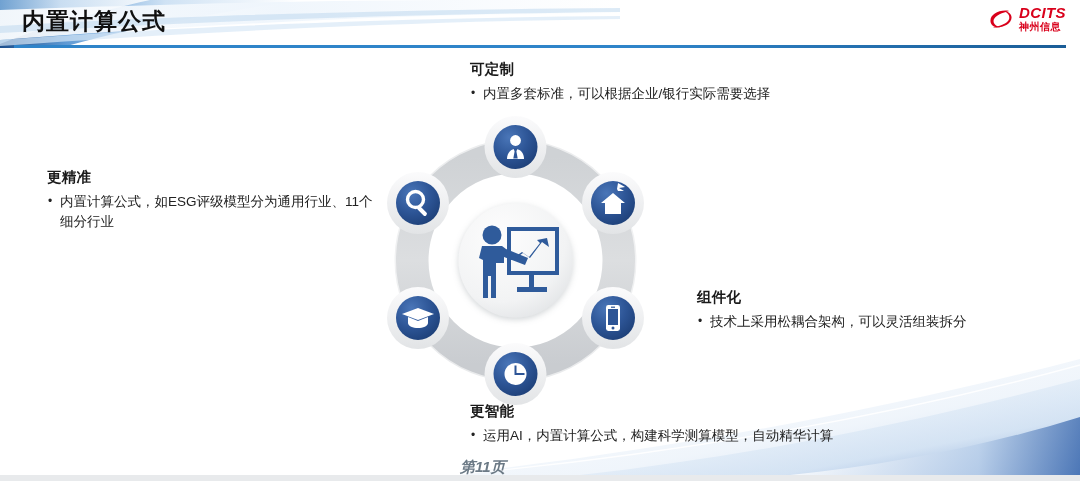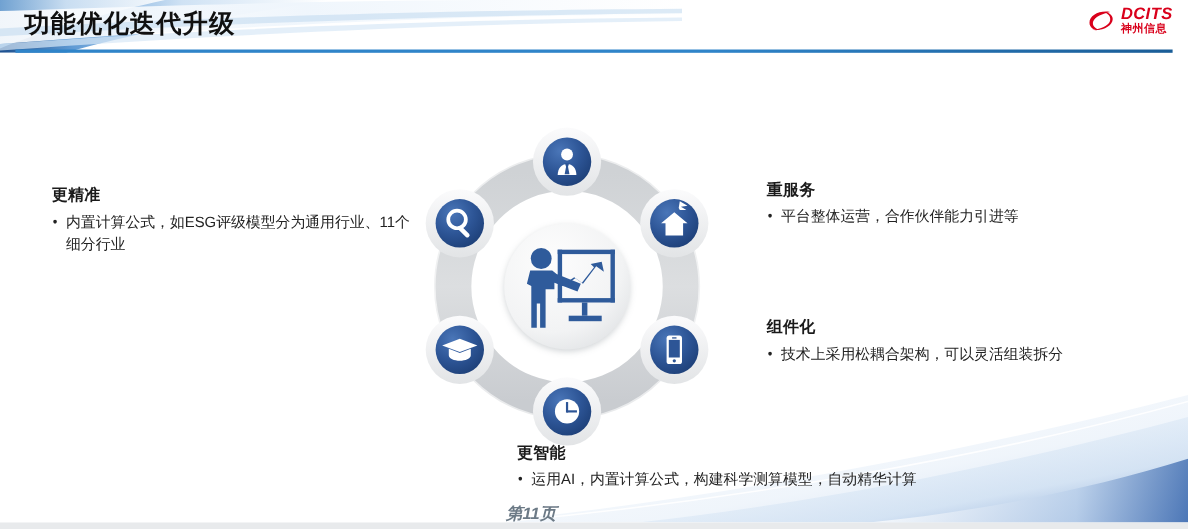--- a/index.html
+++ b/index.html
@@ -176,21 +176,21 @@
           <stop offset="100%" stop-color="#ffffff"></stop>
         </linearGradient>
       </defs>
       <rect x="0" y="0" width="620" height="48" fill="#ffffff"></rect>
       <path d="M0,0 L300,0 C210,14 120,30 60,48 L0,48 Z" fill="url(#hdrg1)"></path>
       <path d="M0,0 L150,0 C95,12 40,28 0,44 Z" fill="url(#hdrg2)" opacity="0.85"></path>
       <path d="M0,10 C120,6 300,0 470,0 L620,0 L620,14 C420,12 180,26 0,40 Z" fill="url(#hdrg3)" opacity="0.9"></path>
       <path d="M0,26 C140,18 340,10 620,8 L620,12 C340,15 150,24 0,33 Z" fill="#bfd8ef" opacity="0.55"></path>
       <path d="M0,40 C160,28 380,18 620,16 L620,19 C390,22 180,33 0,46 Z" fill="#d9e8f6" opacity="0.7"></path>
     </svg>
-    <div class="header-title">功能优化迭代升级</div>
+    <div class="header-title">内置计算公式</div>
   </div>
   <div class="header-rule"></div>
 
   <div class="logo">
     <svg class="logo-mark" viewBox="0 0 32 32">
       <path d="M26,6 C14,4 3,10 3,18 C3,24 9,27 15,26 C9,25 6,21 7,17 C9,11 18,8 26,6 Z" fill="#d9001b"></path>
       <path d="M6,26 C17,28 29,22 29,14 C29,9 24,6 19,6 C25,8 27,12 26,16 C24,22 14,25 6,26 Z" fill="#d9001b"></path>
       <ellipse cx="16" cy="16" rx="3.2" ry="2.6" fill="#ffffff"></ellipse>
     </svg>
     <div class="logo-text">
@@ -217,35 +217,35 @@
         <stop offset="100%" stop-color="#3f6cb0"></stop>
       </linearGradient>
     </defs>
     <path d="M0,118 C200,96 420,56 620,4 L620,120 L0,120 Z" fill="url(#fw1)" opacity="0.55"></path>
     <path d="M120,120 C300,100 470,64 620,24 L620,120 Z" fill="url(#fw2)" opacity="0.65"></path>
     <path d="M330,120 C430,110 530,90 620,62 L620,120 Z" fill="url(#fw3)" opacity="0.8"></path>
     <path d="M0,119 C210,100 430,62 620,10" stroke="#ffffff" stroke-width="1.4" fill="none" opacity="0.9"></path>
   </svg>
   <div class="bottom-strip"></div>
 
+  <div class="block blk-top">
+    <div class="block-title">可定制</div>
+    <ul class="bullet-list">
+      <li class="bullet-item">内置多套标准，可以根据企业/银行实际需要选择</li>
+    </ul>
+  </div>
 
   <div class="block blk-left1">
     <div class="block-title">更精准</div>
     <ul class="bullet-list">
       <li class="bullet-item">内置计算公式，如ESG评级模型分为通用行业、11个细分行业</li>
     </ul>
   </div>
 
 
-  <div class="block blk-right1">
-    <div class="block-title">重服务</div>
-    <ul class="bullet-list">
-      <li class="bullet-item">平台整体运营，合作伙伴能力引进等</li>
-    </ul>
-  </div>
 
   <div class="block blk-right2">
     <div class="block-title">组件化</div>
     <ul class="bullet-list">
       <li class="bullet-item">技术上采用松耦合架构，可以灵活组装拆分</li>
     </ul>
   </div>
 
   <div class="block blk-bottom">
     <div class="block-title">更智能</div>

